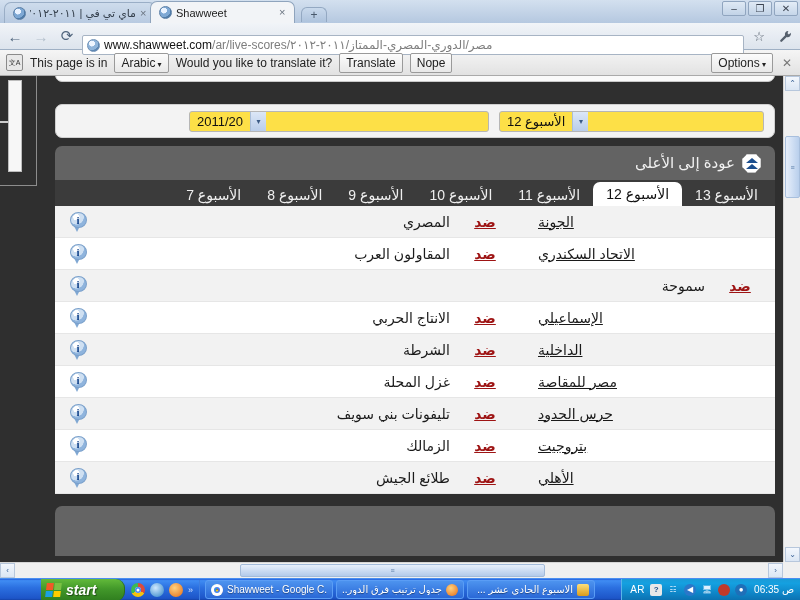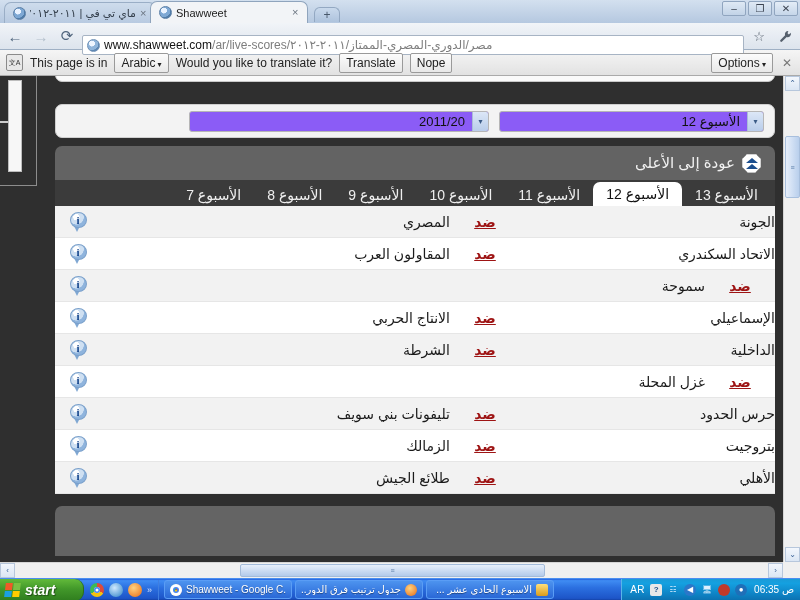--- a/index.html
+++ b/index.html
@@ -28,21 +28,21 @@
     font-size: 11px; color: #333;
     border-top-left-radius: 7px; border-top-right-radius: 7px;
     border: 1px solid #9aaec6; border-bottom: none;
     position: relative; margin-right: -6px;
   }
   .tab.inactive {
     background: linear-gradient(#cedcec, #b8cae1);
     color: #35404d; width: 152px;
   }
   .tab.active {
-    background: #f2f4f7; color: #222; width: 158px; height: 22px; z-index: 5;
+    background: #f2f4f7; color: #222; width: 145px; height: 22px; z-index: 5;
     border-color: #8fa4bd;
     justify-content: space-between;
   }
   .tab .fav {
     width: 13px; height: 13px; border-radius: 50%;
     background: radial-gradient(circle at 35% 32%, #e9f2ff 0 28%, #7ea8d4 30% 62%, #4f7ba8 64% 100%);
     border: 1px solid #5b7fa6; flex: 0 0 13px;
   }
   .tab .tab-title {
     flex: 1 1 auto; white-space: nowrap; overflow: hidden;
@@ -144,23 +144,23 @@
   }
 
   
   .selectbar {
     position: absolute; right: 8px; left: 18px; top: 28px; height: 34px;
     background: #f3f3f3; border: 1px solid #cfcfcf; border-radius: 7px;
     direction: rtl; display: flex; align-items: center; justify-content: flex-start;
     padding: 0 10px; gap: 10px;
   }
   .sel {
-    height: 21px; background: #8b5cf6; border: 1px solid #b6b6b6; border-radius: 3px;
+    height: 21px; background: #fde047; border: 1px solid #b6b6b6; border-radius: 3px;
     display: flex; flex-direction: row-reverse; align-items: center;
-    font-size: 13px; color: #111; overflow: hidden; justify-content: flex-end;
+    font-size: 13px; color: #111; overflow: hidden;
   }
   .sel .sel-label { padding: 0 7px; white-space: nowrap; }
   .sel .sel-arrow {
     width: 16px; align-self: stretch; flex: 0 0 16px;
     background: linear-gradient(#dce7f7, #b9cdea);
     border-left: 1px solid #a9bdd8;
     display: flex; align-items: center; justify-content: center;
     font-size: 8px; color: #3b5b86;
   }
   .sel.season { width: 300px; }
@@ -207,21 +207,21 @@
     position: absolute; right: 8px; left: 18px; top: 130px;
     background: #fff; direction: rtl;
   }
   .mrow {
     height: 32px; display: flex; flex-direction: row; align-items: center;
     border-bottom: 1px solid #e6e6e6; font-size: 14px; color: #1a1a1a;
   }
   .mrow.odd  { background: #f2f2f2; }
   .mrow.even { background: #ffffff; }
   .mrow .home {
-    width: 255px; text-align: right; padding-left: 18px; white-space: nowrap;
+    width: 255px; text-align: left; padding-left: 18px; white-space: nowrap; text-decoration: underline;
   }
   .mrow .vs {
     width: 70px; text-align: center; color: #9e1414; font-weight: bold;
     text-decoration: underline; font-size: 14px;
   }
   .mrow .away {
     flex: 1 1 auto; text-align: right; padding-left: 14px; white-space: nowrap;
   }
   .mrow .infocell { width: 46px; display: flex; justify-content: center; }
   .info-icon {
@@ -295,20 +295,21 @@
     display: flex; align-items: center;
   }
   .startbtn {
     height: 22px; width: 84px; flex: 0 0 84px;
     background: linear-gradient(#62ba3a 0%, #42982a 45%, #2f7d1e 100%);
     border-right: 1px solid #2c6d1c;
     border-radius: 0 9px 9px 0;
     display: flex; align-items: center; gap: 5px; padding-left: 5px;
     color: #fff; font-style: italic; font-weight: bold; font-size: 14px;
     text-shadow: 1px 1px 1px rgba(0,0,0,.45);
+    margin-left: 41px;
   }
   .winflag {
     width: 15px; height: 14px; flex: 0 0 15px;
     display: grid; grid-template-columns: 1fr 1fr; grid-template-rows: 1fr 1fr;
     gap: 1px; transform: skewX(-7deg);
   }
   .winflag i { display: block; }
   .winflag i:nth-child(1) { background: #f05a28; }
   .winflag i:nth-child(2) { background: #7ac143; }
   .winflag i:nth-child(3) { background: #1ba0e1; }
@@ -510,20 +511,21 @@
               <div class="away">الشرطة</div>
               <div class="infocell">
                 <span class="info-icon">
                   <span class="tail"></span>
                   <span class="bubble"></span>
                   <span class="i">i</span>
                 </span>
               </div>
             </div>
             <div class="mrow even">
+              <div class="home">مصر للمقاصة</div>
               <div class="vs">ضد</div>
               <div class="away">غزل المحلة</div>
               <div class="infocell">
                 <span class="info-icon">
                   <span class="tail"></span>
                   <span class="bubble"></span>
                   <span class="i">i</span>
                 </span>
               </div>
             </div>

